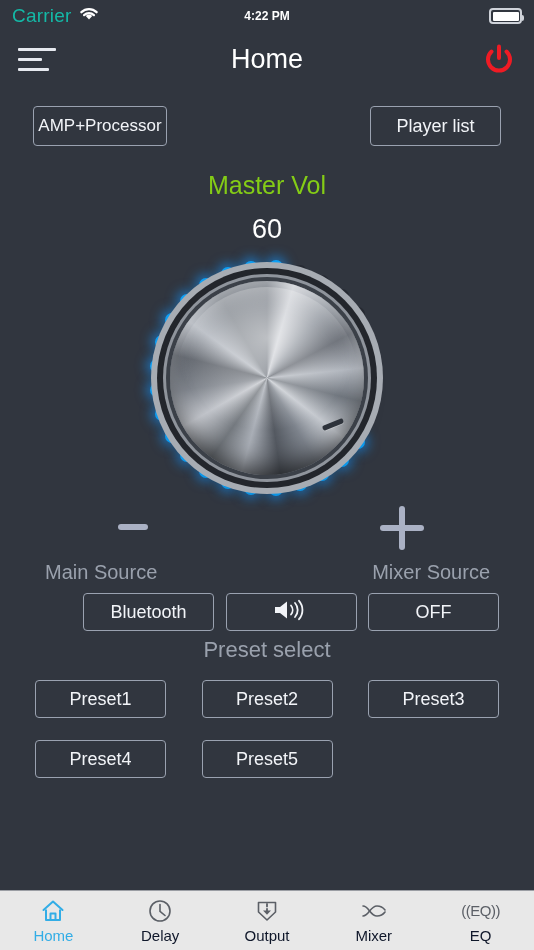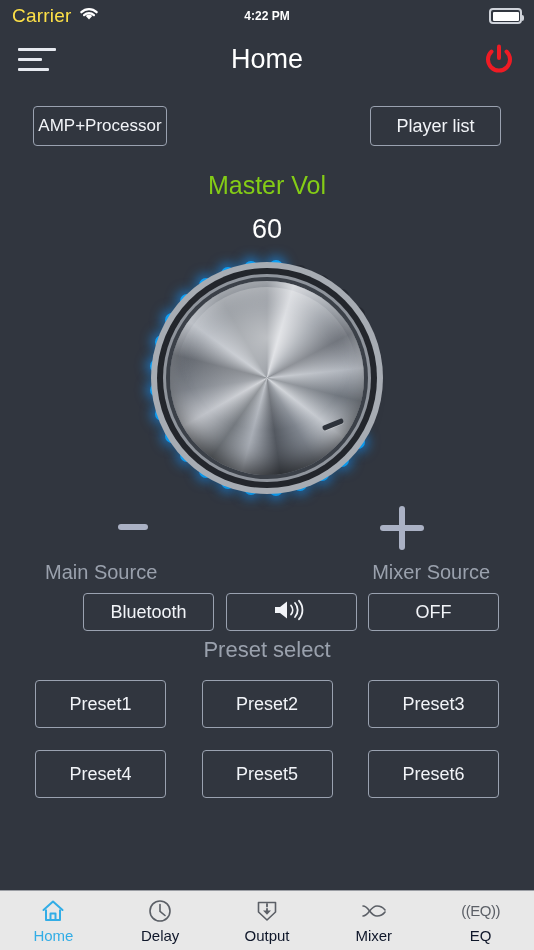--- a/index.html
+++ b/index.html
@@ -18,21 +18,21 @@
 
   
   .statusbar {
     height: 32px;
     display: flex; align-items: center;
     padding: 0 12px;
     position: relative;
     flex: 0 0 auto;
   }
   .sb-left { display: flex; align-items: center; gap: 7px; }
-  .sb-carrier { color: #fde047; font-size: 19px; letter-spacing: .2px; }
+  .sb-carrier { color: #14b8a6; font-size: 19px; letter-spacing: .2px; }
   .sb-time {
     position: absolute; left: 0; right: 0; text-align: center;
     color: #ffffff; font-size: 12px; font-weight: bold;
   }
   .sb-right { margin-left: auto; display: flex; align-items: center; }
   .battery {
     width: 33px; height: 16px;
     border: 2px solid #cfd3da; border-radius: 4px;
     position: relative; padding: 1.5px;
   }
@@ -149,21 +149,21 @@
   .src-btn { width: 131px; height: 38px; }
   .speaker-svg { display: block; }
 
   .preset-select-label { text-align: center; color: #9aa1ad; font-size: 22px; margin-top: 6px; }
 
   .preset-grid {
     display: grid; grid-template-columns: repeat(3, 131px);
     justify-content: space-between; row-gap: 22px;
     padding: 17px 35px 0 35px;
   }
-  .preset-btn { height: 48px; }
+  .preset-btn { height: 38px; }
 
   
   .tabbar {
     flex: 0 0 auto;
     height: 60px; background: #e8e8e8;
     border-top: 1px solid #9b9ea4;
     display: flex;
   }
   .tab { flex: 1; display: flex; flex-direction: column; align-items: center;
          justify-content: center; gap: 3px; cursor: pointer; }
@@ -280,21 +280,20 @@
     </div>
 
     <div class="preset-select-label">Preset select</div>
 
     <div class="preset-grid" id="preset-grid">
         <button class="obtn preset-btn">Preset1</button>
         <button class="obtn preset-btn">Preset2</button>
         <button class="obtn preset-btn">Preset3</button>
         <button class="obtn preset-btn">Preset4</button>
         <button class="obtn preset-btn">Preset5</button>
-        <button class="obtn preset-btn">Preset6</button>
       </div>
   </div>
 
   <div class="tabbar" id="tabbar">
       <div class="tab active">
         <div class="tab-icon">
           <svg width="26" height="26" viewBox="0 0 26 26">
             <path d="M3.5 12 L13 3.5 L22.5 12" stroke="#32ade6" stroke-width="2" fill="none" stroke-linecap="round" stroke-linejoin="round"></path>
             <path d="M6 11.5 V22 H20 V11.5" stroke="#32ade6" stroke-width="2" fill="none" stroke-linejoin="round"></path>
             <path d="M10.5 22 V15.5 H15.5 V22" stroke="#32ade6" stroke-width="2" fill="none" stroke-linejoin="round"></path>

